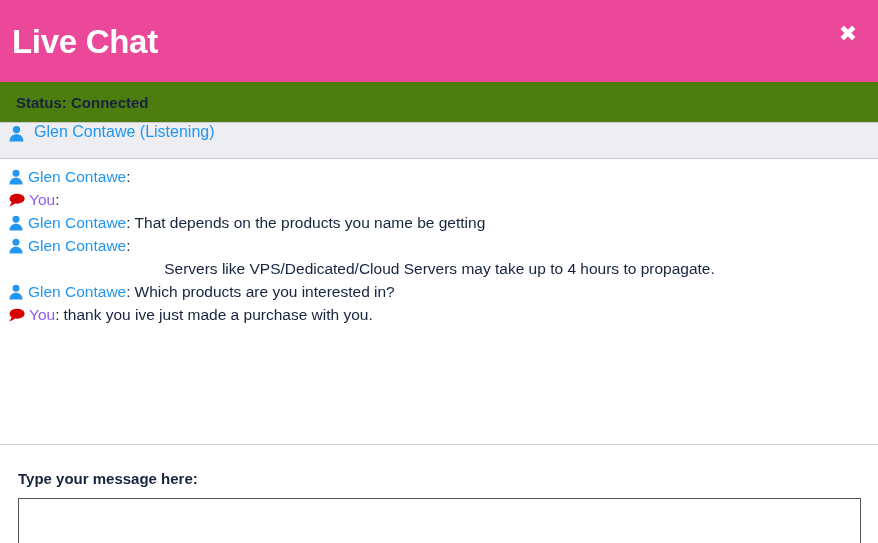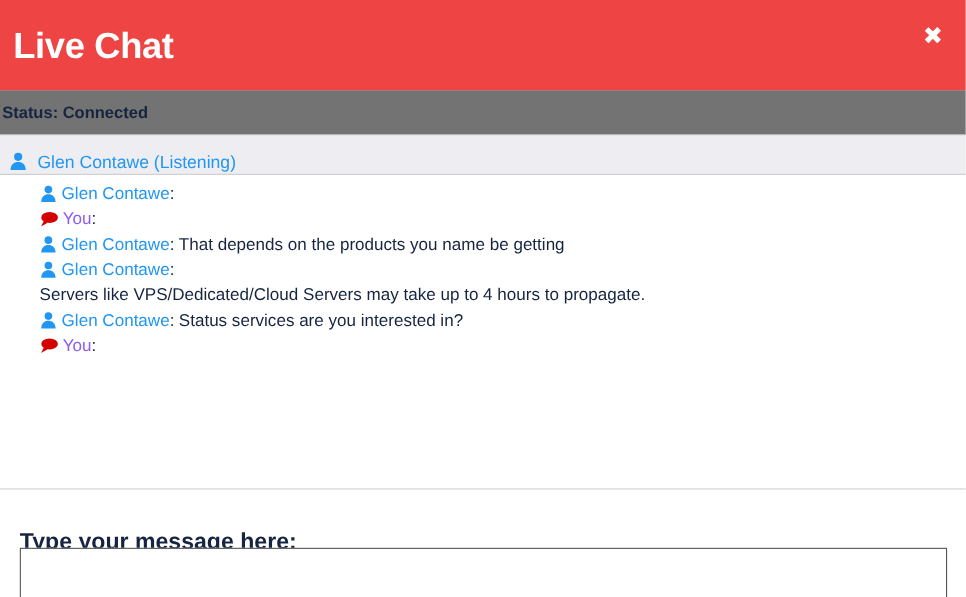--- a/index.html
+++ b/index.html
@@ -19,21 +19,21 @@
     height: 543px;
     display: flex;
     flex-direction: column;
     position: relative;
     background: #ffffff;
   }
 
   
   .chat-header {
     height: 82px;
-    background: #ef4444;
+    background: #ec4899;
     position: relative;
     flex: 0 0 auto;
     display: flex;
     align-items: center;
   }
   .chat-title {
     color: #ffffff;
     font-size: 33px;
     font-weight: bold;
     letter-spacing: -0.3px;
@@ -56,70 +56,70 @@
     cursor: pointer;
     background: transparent;
     border: none;
     padding: 0;
     font-family: "DejaVu Sans", sans-serif;
   }
 
   
   .status-bar {
     height: 41px;
-    background: #737373;
+    background: #4d7c0f;
     display: flex;
     align-items: center;
-    padding-left: 2px;
+    padding-left: 16px;
     box-sizing: border-box;
     flex: 0 0 auto;
     border-bottom: 1px solid #c9c9cf;
   }
   .status-text {
     font-size: 15px;
     font-weight: bold;
     color: #16243f;
   }
 
   
   .participants-row {
     height: 36px;
     background: #eeeef2;
     display: flex;
-    align-items: flex-end;
+    align-items: flex-start;
     padding-left: 8px;
     box-sizing: border-box;
     flex: 0 0 auto;
     border-bottom: 1px solid #c9c9cf;
   }
   .participant-name {
     font-size: 16px;
     color: #2196f3;
     margin-left: 5px;
   }
 
   
   .messages-area {
     flex: 1 1 auto;
     background: #ffffff;
     overflow-y: auto;
     padding: 6px 7px 0 8px;
     box-sizing: border-box;
-    margin-left: 28px;
   }
   .message-line {
     display: flex;
     align-items: flex-start;
     font-size: 15.5px;
     line-height: 23px;
     color: #16243f;
     white-space: nowrap;
   }
   .message-line.continuation {
     padding-left: 0;
+    justify-content: center;
   }
   .msg-icon {
     flex: 0 0 auto;
     margin-right: 4px;
     position: relative;
     top: 3px;
   }
   .msg-sender {
     flex: 0 0 auto;
   }
@@ -135,26 +135,26 @@
   .composer {
     flex: 0 0 auto;
     border-top: 1px solid #cfcfd4;
     background: #ffffff;
     padding: 0;
     box-sizing: border-box;
     height: 99px;
     position: relative;
   }
   .composer-label {
-    font-size: 21px;
+    font-size: 15px;
     font-weight: bold;
     color: #16243f;
     position: absolute;
     left: 18px;
-    top: 36px;
+    top: 25px;
   }
   .composer-input {
     position: absolute;
     left: 18px;
     top: 53px;
     width: 843px;
     height: 50px;
     box-sizing: border-box;
     border: 1px solid #555555;
     background: #ffffff;
@@ -243,32 +243,33 @@
 
     <div class="message-line">
       <span class="msg-icon">
         <svg width="16" height="16" viewBox="0 0 17 17" aria-hidden="true">
           <circle cx="8.5" cy="4.6" r="3.7" fill="#2196f3"></circle>
           <path d="M1.6 16.5 C1.6 11.6 4.7 9.2 8.5 9.2 C12.3 9.2 15.4 11.6 15.4 16.5 Z" fill="#2196f3"></path>
         </svg>
       </span>
       <span class="msg-sender agent">Glen Contawe</span>
       <span class="msg-colon">:</span>
-      <span class="msg-text">Status services are you interested in?</span>
+      <span class="msg-text">Which products are you interested in?</span>
     </div>
 
     <div class="message-line">
       <span class="msg-icon">
         <svg width="17" height="16" viewBox="0 0 18 16" aria-hidden="true">
           <ellipse cx="9.6" cy="6.6" rx="8" ry="5.3" fill="#d40000"></ellipse>
           <path d="M4.2 9.8 L1.4 15.2 L7.8 11.6 Z" fill="#d40000"></path>
         </svg>
       </span>
       <span class="msg-sender you">You</span>
       <span class="msg-colon">:</span>
+      <span class="msg-text">thank you ive just made a purchase with you.</span>
     </div>
 
   </div>
 
   <div class="composer">
     <label class="composer-label">Type your message here:</label>
     <textarea class="composer-input" placeholder="" style=""></textarea>
   </div>
 
 </div>

